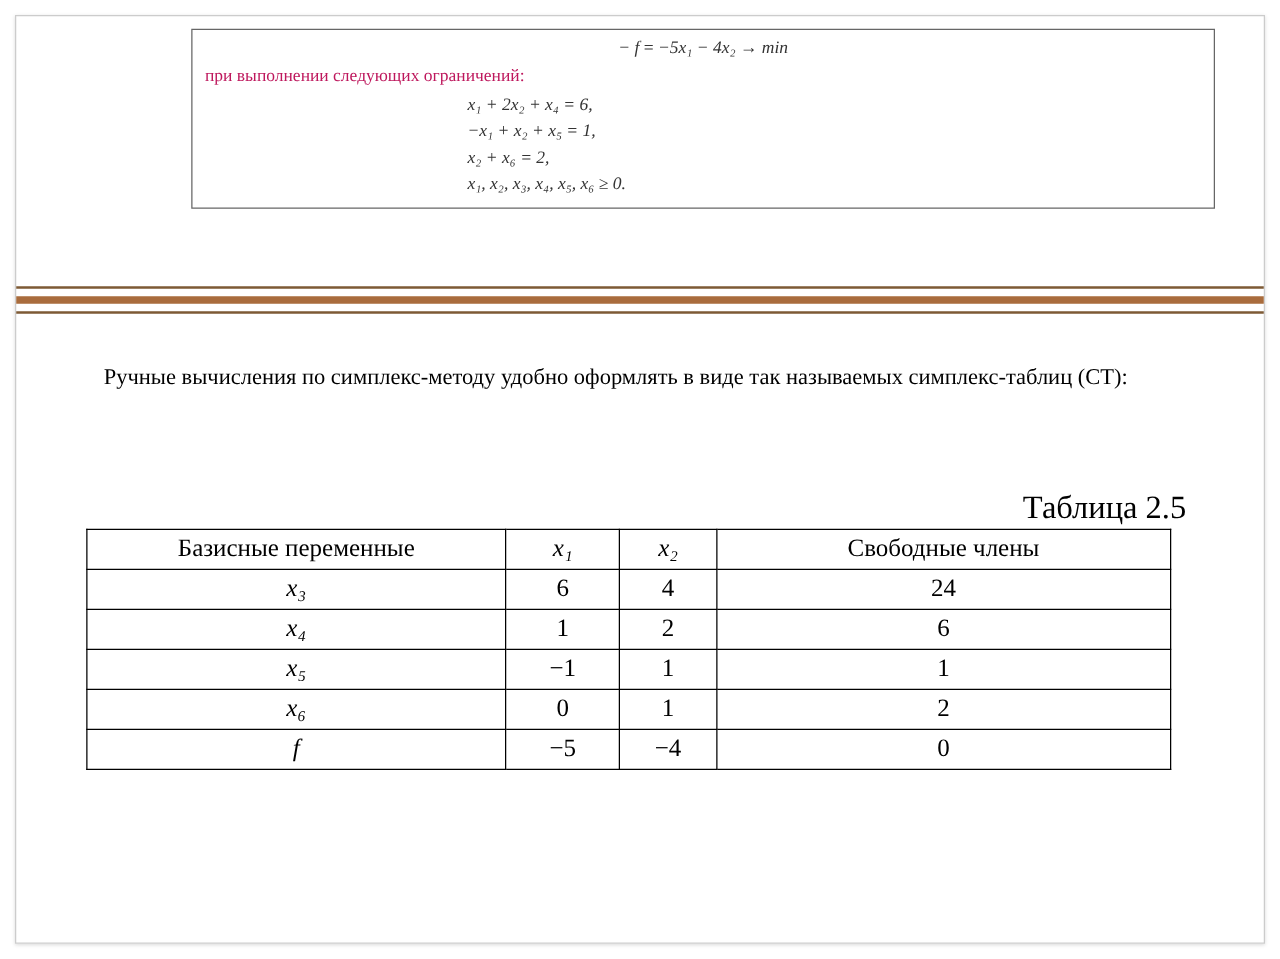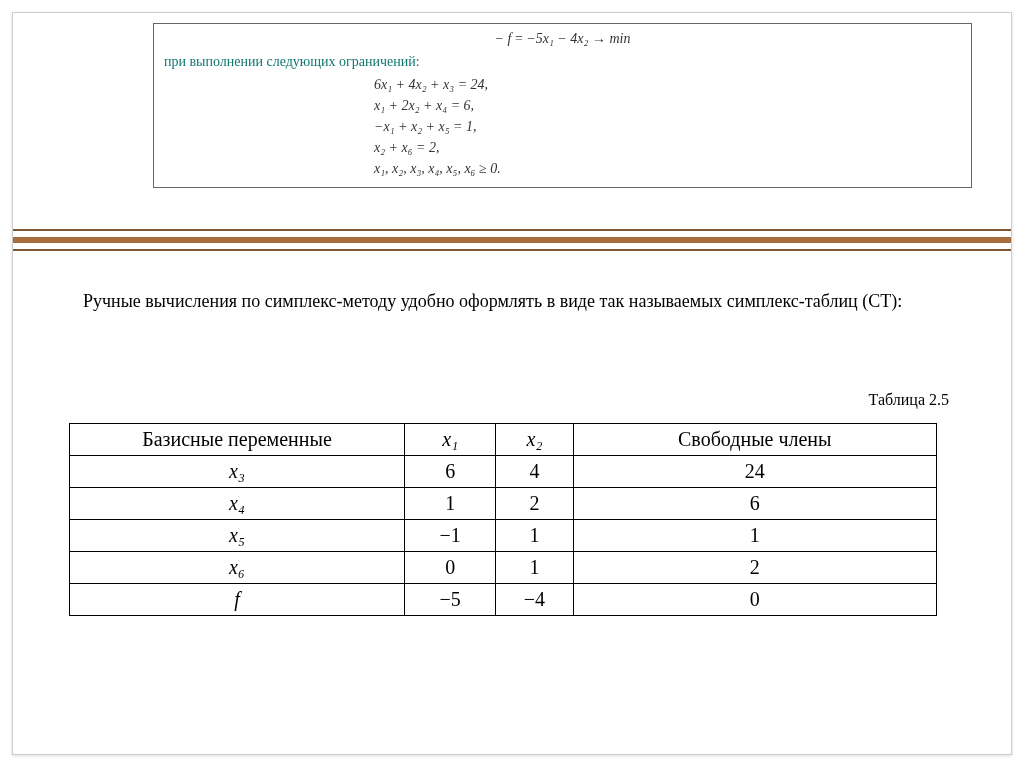--- a/index.html
+++ b/index.html
@@ -31,21 +31,21 @@
     top: 10px;
     left: 140px;
     width: 819px;
     border: 1px solid #666;
     padding: 4px 10px 8px 10px;
     font-size: 14px;
     line-height: 1.5;
     color: #333;
   }
   .eqbox .objective { text-align: center; }
-  .eqbox .intro { color: #0f766e; margin-top: 2px; }
+  .eqbox .intro { color: #be185d; margin-top: 2px; }
   .eqbox .constraints { margin: 2px 0 0 210px; font-style: italic; }
   .eqbox .constraints div { margin: 0; }
 
   
   .ruleband {
     position: absolute;
     top: 216px;
     left: 0; right: 0;
     height: 22px;
     border-top: 2px solid #7d5a35;
@@ -68,21 +68,21 @@
     font-size: 18px;
     line-height: 1.35;
     margin-top: 12px;
   }
 
   
   .caption {
     position: absolute;
     top: 378px;
     right: 62px;
-    font-size: 16px;
+    font-size: 26px;
   }
 
   
   .tbl {
     position: absolute;
     top: 410px;
     left: 56px;
     width: 868px;
     border-collapse: collapse;
     font-size: 20px;
@@ -103,21 +103,20 @@
 <body>
 
 <div class="slide">
 
   <div class="eqbox">
     <div class="objective">
       <span class="ital">− f</span><span> = </span><span class="ital">−5x₁ − 4x₂ → min</span>
     </div>
     <div class="intro">при выполнении следующих ограничений:</div>
     <div class="constraints">
-      <div>6x₁ + 4x₂ + x₃ = 24,</div>
       <div>x₁ + 2x₂ + x₄ = 6,</div>
       <div>−x₁ + x₂ + x₅ = 1,</div>
       <div>x₂ + x₆ = 2,</div>
       <div>x₁, x₂, x₃, x₄, x₅, x₆ ≥ 0.</div>
     </div>
   </div>
 
   <div class="ruleband">
     <div class="mid"></div>
   </div>

